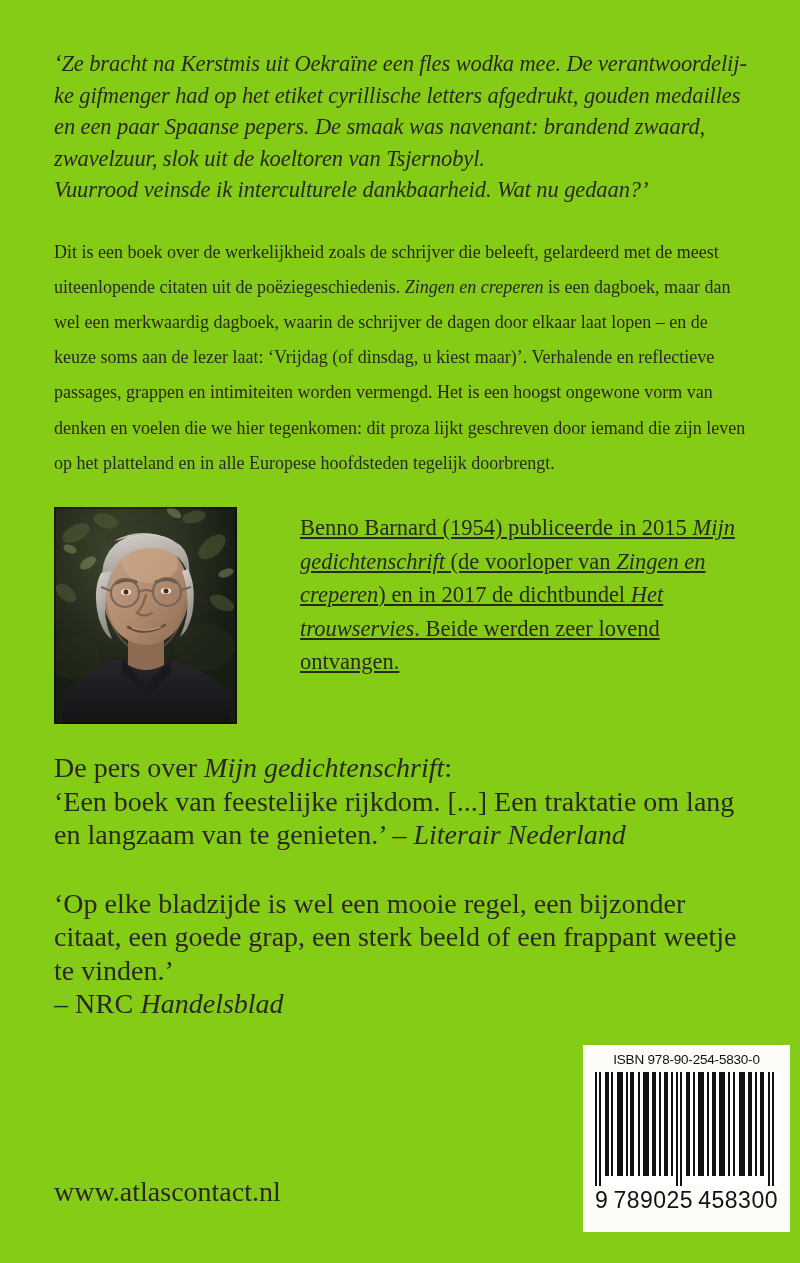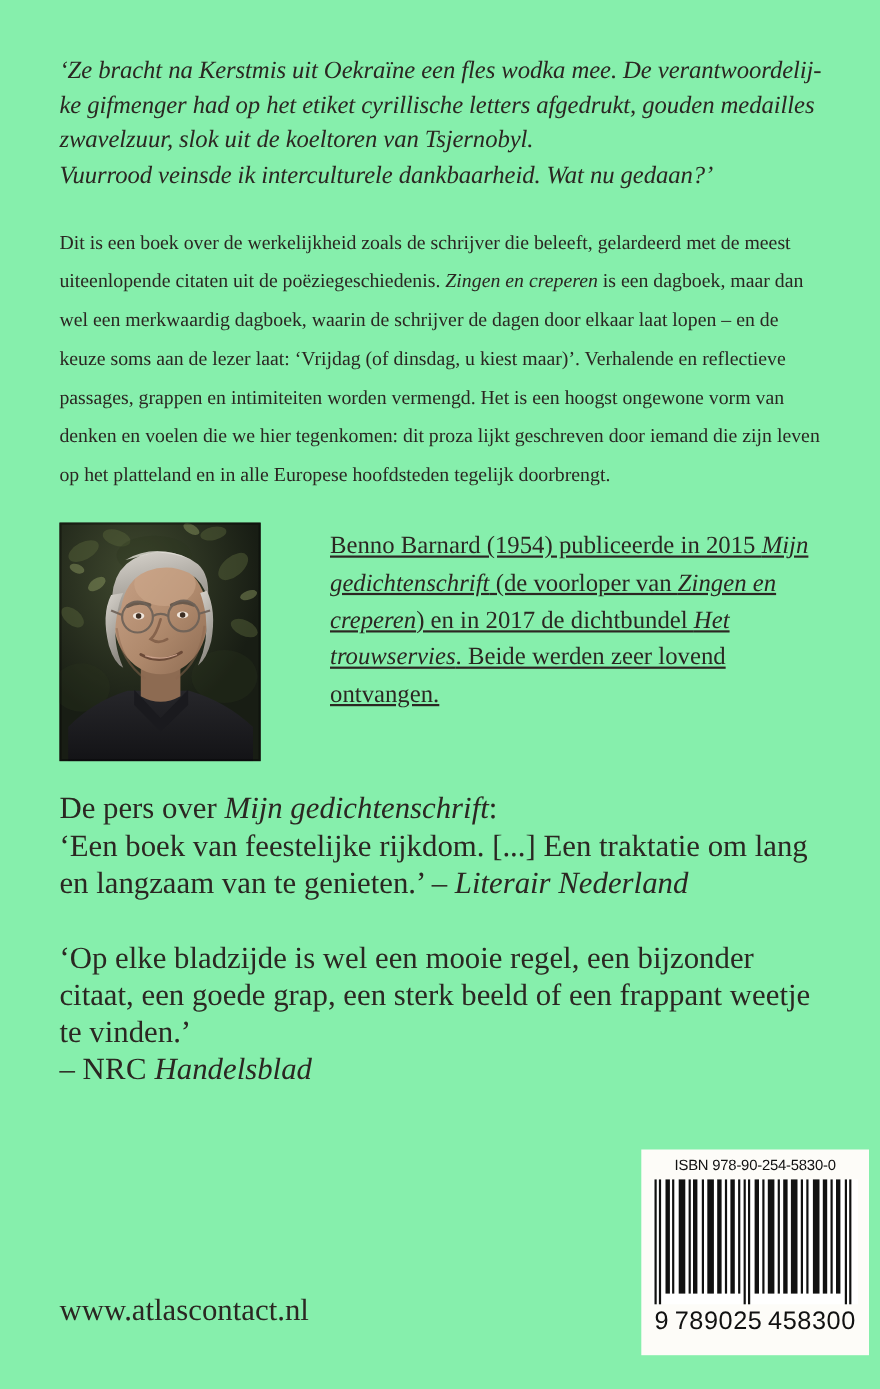--- a/index.html
+++ b/index.html
@@ -13,21 +13,21 @@
     font-family: "Liberation Serif", "DejaVu Serif", serif;
     color: #2b2722;
     overflow: hidden;
     position: relative;
   }
   .page {
     position: absolute;
     left: 0; top: 0;
     width: 800px;
     height: 1263px;
-    background: #86efac;
+    background: #84cc16;
   }
   .content {
     position: absolute;
     left: 54px;
     top: 48px;
     width: 696px;
   }
 
   
   .pull-quote {
@@ -145,20 +145,21 @@
 </head>
 <body>
 
 <div class="page">
 
   <div class="content">
 
     <div class="pull-quote">
       <div>‘Ze bracht na Kerstmis uit Oekraïne een fles wodka mee. De verantwoordelij-</div>
       <div>ke gifmenger had op het etiket cyrillische letters afgedrukt, gouden medailles</div>
+      <div>en een paar Spaanse pepers. De smaak was navenant: brandend zwaard,</div>
       <div>zwavelzuur, slok uit de koeltoren van Tsjernobyl.</div>
       <div>Vuurrood veinsde ik interculturele dankbaarheid. Wat nu gedaan?’</div>
     </div>
 
     <p class="blurb"><span>Dit is een boek over de werkelijkheid zoals de schrijver die beleeft, gelardeerd met de meest uiteenlopende citaten uit de poëziegeschiedenis. </span><em>Zingen en creperen</em><span> is een dagboek, maar dan wel een merkwaardig dagboek, waarin de schrijver de dagen door elkaar laat lopen – en de keuze soms aan de lezer laat: ‘Vrijdag (of dinsdag, u kiest maar)’. Verhalende en reflectieve passages, grappen en intimiteiten worden vermengd. Het is een hoogst ongewone vorm van denken en voelen die we hier tegenkomen: dit proza lijkt geschreven door iemand die zijn leven op het platteland en in alle Europese hoofdsteden tegelijk doorbrengt.</span></p>
 
     <div class="author-row">
       <div class="author-photo">
         <svg viewBox="0 0 183 217" xmlns="http://www.w3.org/2000/svg">
           <defs>

